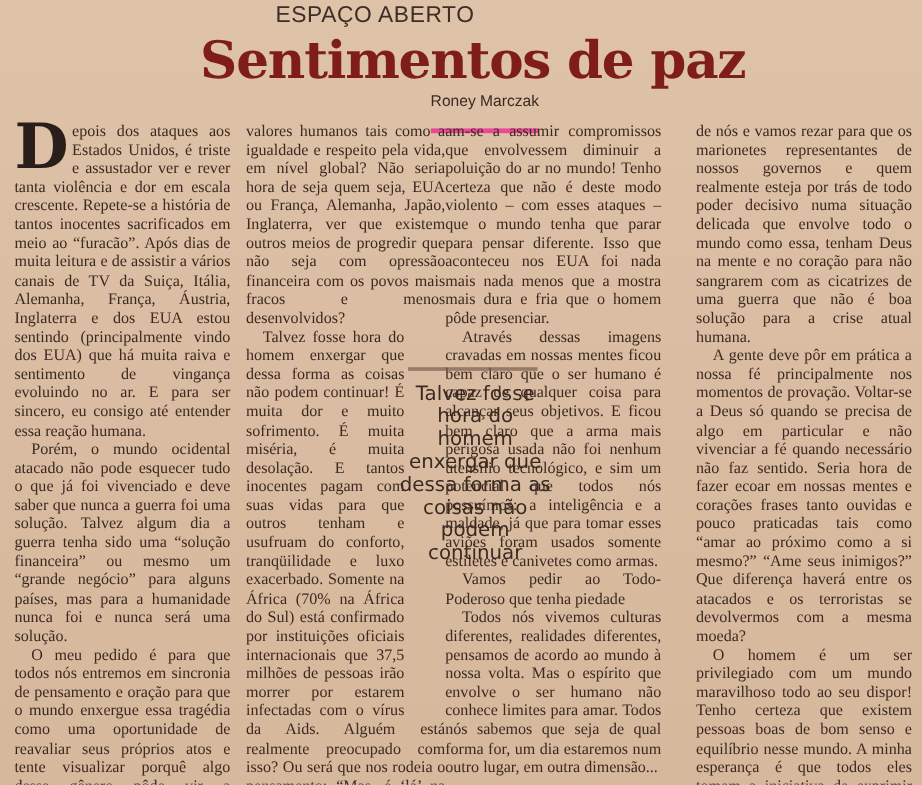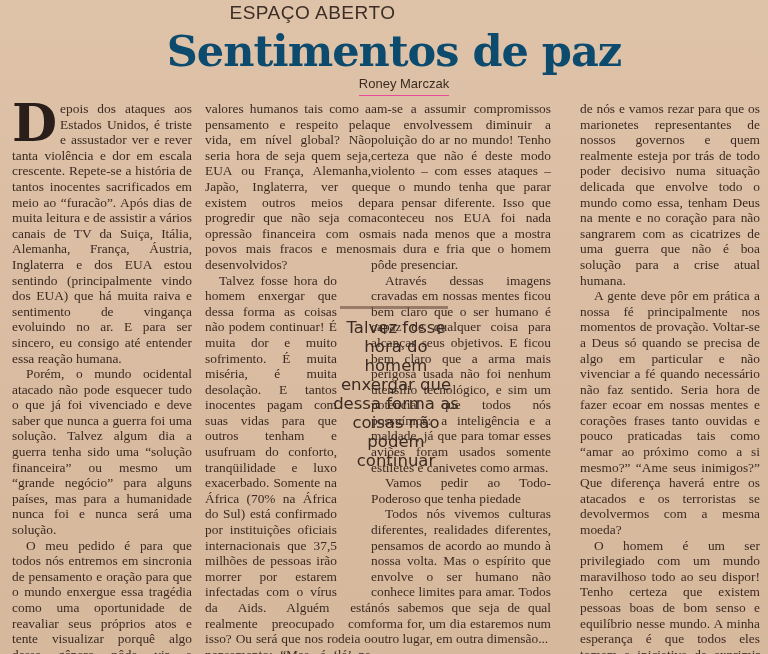--- a/index.html
+++ b/index.html
@@ -18,29 +18,29 @@
   }
   .section {
     position: absolute; top: 2px; left: 0; width: 613px; text-align: center;
     font-family: "Liberation Sans", "DejaVu Sans", sans-serif;
     font-size: 19px; letter-spacing: 0.5px; color: #3d2e27;
     padding-left: 12px; box-sizing: border-box;
   }
   .title {
     position: absolute; top: 26px; left: 0; width: 768px; text-align: center;
     font-family: "DejaVu Serif", "Liberation Serif", serif;
-    font-weight: bold; font-size: 43px; letter-spacing: -1px; color: #0c4a6e;
+    font-weight: bold; font-size: 43px; letter-spacing: -1px; color: #7f1d1d;
     padding-left: 20px; box-sizing: border-box;
   }
   .byline {
     position: absolute; top: 76px; left: 0; width: 768px; text-align: center;
     font-family: "Liberation Sans", "DejaVu Sans", sans-serif;
     font-size: 13px; color: #3a2a22; padding-left: 40px; box-sizing: border-box;
   }
-  .byline span { border-bottom: 1px solid #ec4899; padding-bottom: 4px; }
+  .byline span { border-bottom: 4px solid #ec4899; padding-bottom: 16px; }
   .col {
     position: absolute; top: 101px; font-size: 13.4px; line-height: 15.6px;
     text-align: justify; hyphens: manual; color: #3b2a22;
   }
   .col p { margin: 0; text-indent: 14px; }
   .col p.first { text-indent: 0; }
   .c1 { left: 12px; width: 180px; }
   .c2 { left: 205px; width: 166px; }
   .c3 { left: 371px; width: 180px; }
   .c4 { left: 580px; width: 180px; }
@@ -68,21 +68,21 @@
 <div class="byline"><span>Roney Marczak</span></div>
 
 <div class="col c1">
   <p class="first"><span class="dropcap">D</span><span>epois dos ataques aos Estados Unidos, é triste e assustador ver e rever tanta violência e dor em escala crescente. Repete-se a história de tantos inocentes sacrificados em meio ao “furacão”. Após dias de muita leitura e de assistir a vários canais de TV da Suiça, Itália, Alemanha, França, Áustria, Inglaterra e dos EUA estou sentindo (principalmente vindo dos EUA) que há muita raiva e sentimento de vingança evoluindo no ar. E para ser sincero, eu consigo até entender essa reação humana.</span></p>
   <p>Porém, o mundo ocidental atacado não pode esquecer tudo o que já foi vivenciado e deve saber que nunca a guerra foi uma solução. Talvez algum dia a guerra tenha sido uma “solução financeira” ou mesmo um “grande negócio” para alguns países, mas para a humanidade nunca foi e nunca será uma solução.</p>
   <p>O meu pedido é para que todos nós entremos em sincronia de pensamento e oração para que o mundo enxergue essa tragédia como uma oportunidade de reavaliar seus próprios atos e tente visualizar porquê algo desse gênero pôde vir a acontecer.</p>
 
 </div>
 
 <div class="col c2">
-  <p class="first">valores humanos tais como a pensamento e respeito pela vida, em nível global? Não seria hora de seja quem seja, EUA ou França, Alemanha, Japão, Inglaterra, ver que existem outros meios de progredir que não seja com opressão financeira com os povos mais fracos e menos desenvolvidos?</p>
+  <p class="first">valores humanos tais como a igualdade e respeito pela vida, em nível global? Não seria hora de seja quem seja, EUA ou França, Alemanha, Japão, Inglaterra, ver que existem outros meios de progredir que não seja com opressão financeira com os povos mais fracos e menos desenvolvidos?</p>
   <p><span style="float:right;width:34px;height:196px;margin-top:125px;"></span><span>Talvez fosse hora do homem enxergar que dessa forma as coisas não podem continuar! É muita dor e muito sofrimento. É muita miséria, é muita desolação. E tantos inocentes pagam com suas vidas para que outros tenham e usufruam do conforto, tranqüilidade e luxo exacerbado. Somente na África (70% na África do Sul) está confirmado por instituições oficiais internacionais que 37,5 milhões de pessoas irão morrer por estarem infectadas com o vírus da Aids. Alguém está realmente preocupado com isso? Ou será que nos rodeia o pensamento: “Mas, é ‘lá’ na África, está longe daqui, e fora isso são todos meio analfabetos mesmo...?”</span></p>
 
 </div>
 
 <div class="col c3">
   <p class="first">am-se a assumir compromissos que envolvessem diminuir a poluição do ar no mundo! Tenho certeza que não é deste modo violento – com esses ataques – que o mundo tenha que parar para pensar diferente. Isso que aconteceu nos EUA foi nada mais nada menos que a mostra mais dura e fria que o homem pôde presenciar.</p>
   <p><span style="float:left;width:0;height:0;"></span><span>Através dessas imagens cravadas em nossas mentes ficou bem claro que o ser humano é capaz de qualquer coisa para alcançar seus objetivos. E ficou bem claro que a arma mais perigosa usada não foi nenhum utensílio tecnológico, e sim um potencial que todos nós possuímos: a inteligência e a maldade, já que para tomar esses aviões foram usados somente estiletes e canivetes como armas.</span></p>
   <p>Vamos pedir ao Todo-Poderoso que tenha piedade</p>
   <p>Todos nós vivemos culturas diferentes, realidades diferentes, pensamos de acordo ao mundo à nossa volta. Mas o espírito que envolve o ser humano não conhece limites para amar. Todos nós sabemos que seja de qual forma for, um dia estaremos num outro lugar, em outra dimensão...</p>
 </div>

